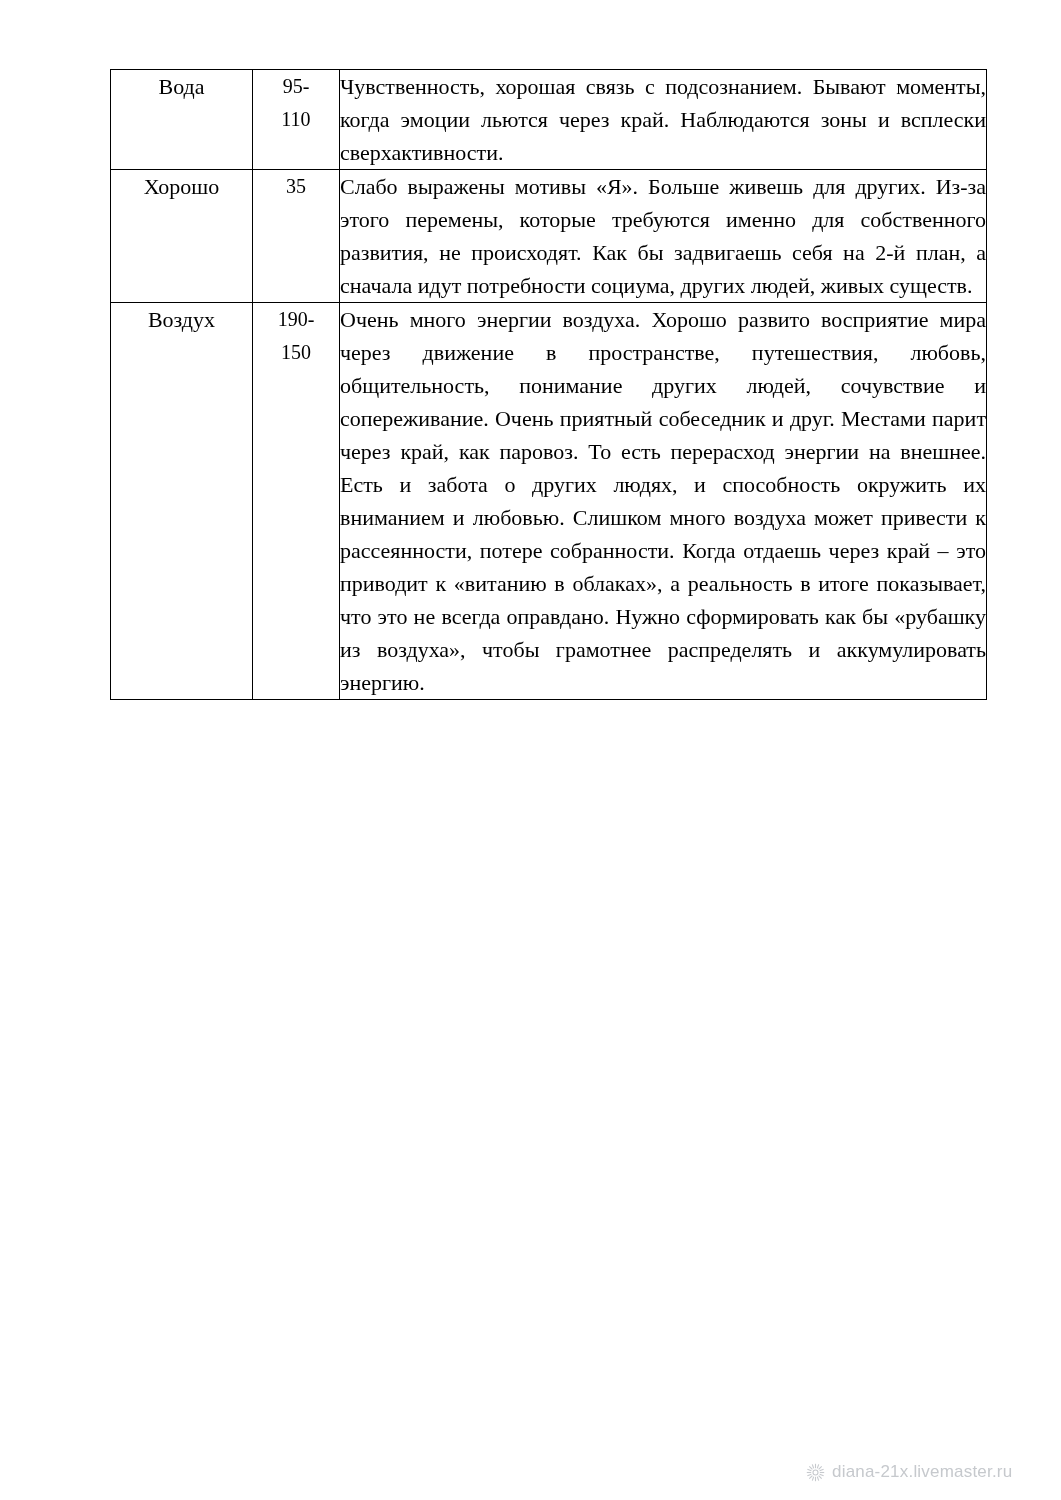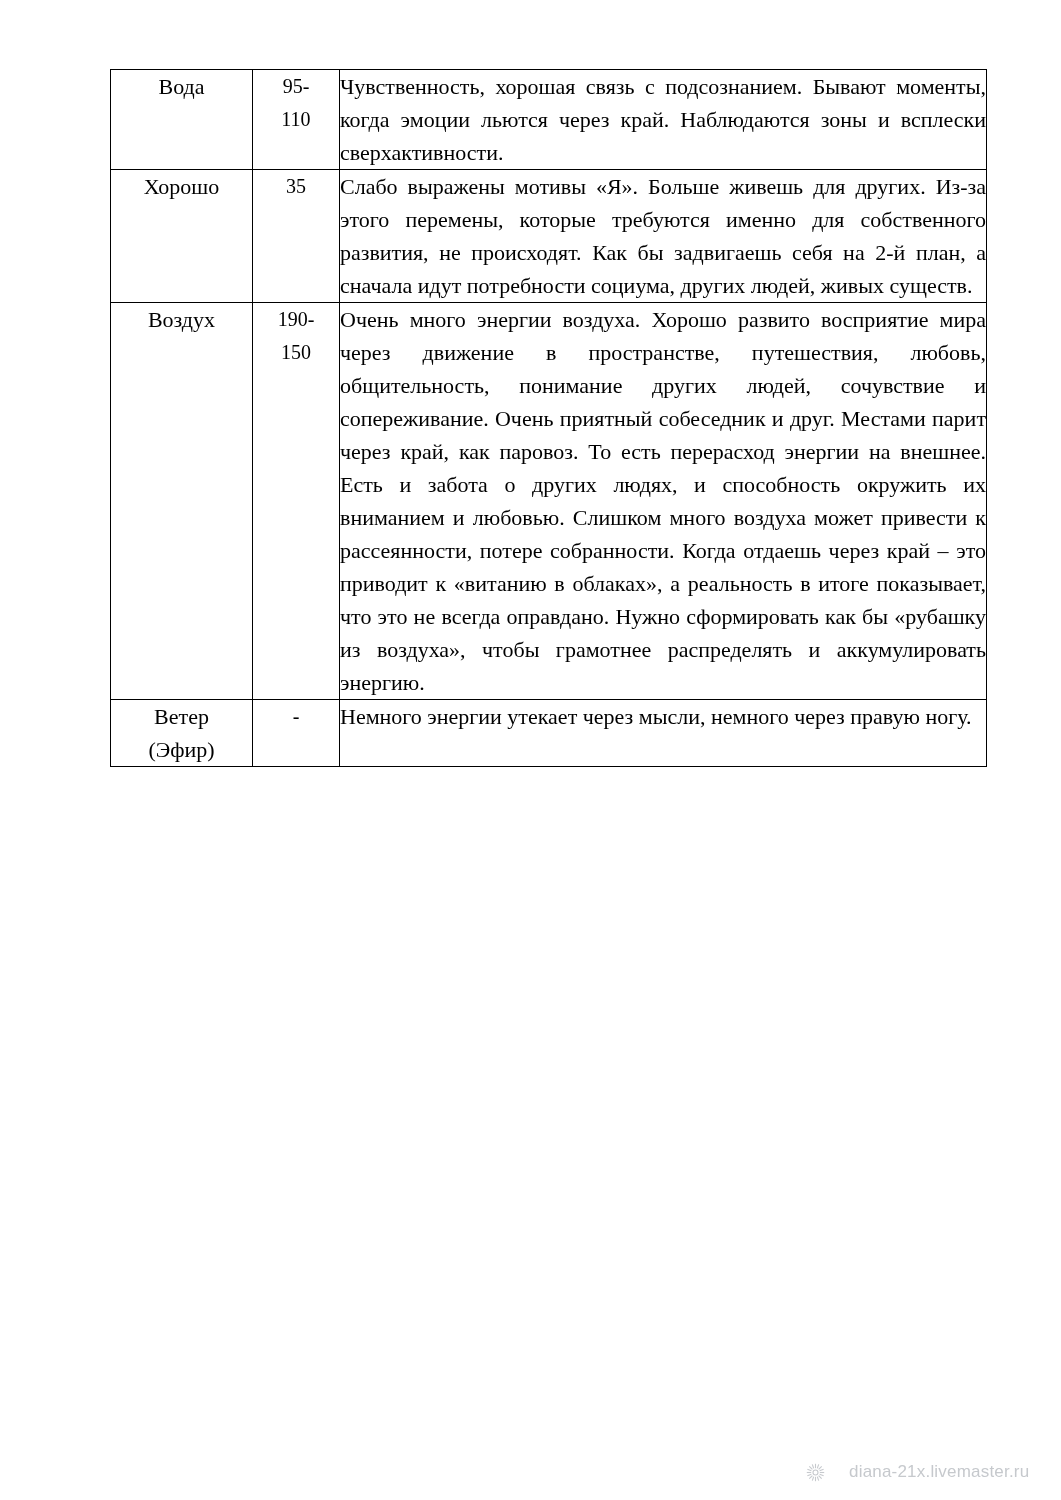--- a/index.html
+++ b/index.html
@@ -78,21 +78,21 @@
   .cell-desc p.last-line-natural {
     text-align-last: left;
   }
 
   .watermark {
     position: absolute;
     left: 806px;
     top: 1462px;
     display: flex;
     align-items: center;
-    gap: 24px;
+    gap: 7px;
     color: #c6c9cd;
     font-family: "Liberation Sans", "DejaVu Sans", sans-serif;
     font-size: 17px;
     letter-spacing: 0.2px;
     white-space: nowrap;
   }
   .watermark .wm-icon {
     display: inline-block;
     width: 19px;
     height: 19px;
@@ -146,32 +146,20 @@
         </td>
         <td class="cell-value">
           <span class="range-part">190-</span>
           <span class="range-part">150</span>
         </td>
         <td class="cell-desc">
           <p class="last-line-natural">Очень много энергии воздуха. Хорошо развито восприятие мира через движение в пространстве, путешествия, любовь, общительность, понимание других людей, сочувствие и сопереживание. Очень приятный собеседник и друг. Местами парит через край, как паровоз. То есть перерасход энергии на внешнее. Есть и забота о других людях, и способность окружить их вниманием и любовью. Слишком много воздуха может привести к рассеянности, потере собранности. Когда отдаешь через край – это приводит к «витанию в облаках», а реальность в итоге показывает, что это не всегда оправдано. Нужно сформировать как бы «рубашку из воздуха», чтобы грамотнее распределять и аккумулировать энергию.</p>
         </td>
       </tr>
 
-      <tr>
-        <td class="cell-element">
-          <span>Ветер</span>
-          <span class="sub">(Эфир)</span>
-        </td>
-        <td class="cell-value">
-          <span class="range-part">-</span>
-        </td>
-        <td class="cell-desc">
-          <p class="last-line-natural">Немного энергии утекает через мысли, немного через правую ногу.</p>
-        </td>
-      </tr>
 
     </tbody>
   </table>
 
   <div class="watermark">
     <span class="wm-icon">
       <svg width="19" height="19" viewBox="0 0 19 19" aria-hidden="true">
         <g stroke="#c6c9cd" stroke-width="1.1" fill="none">
           <circle cx="9.5" cy="9.5" r="2.5"></circle>
           <line x1="9.5" y1="0.8" x2="9.5" y2="5.2"></line>

